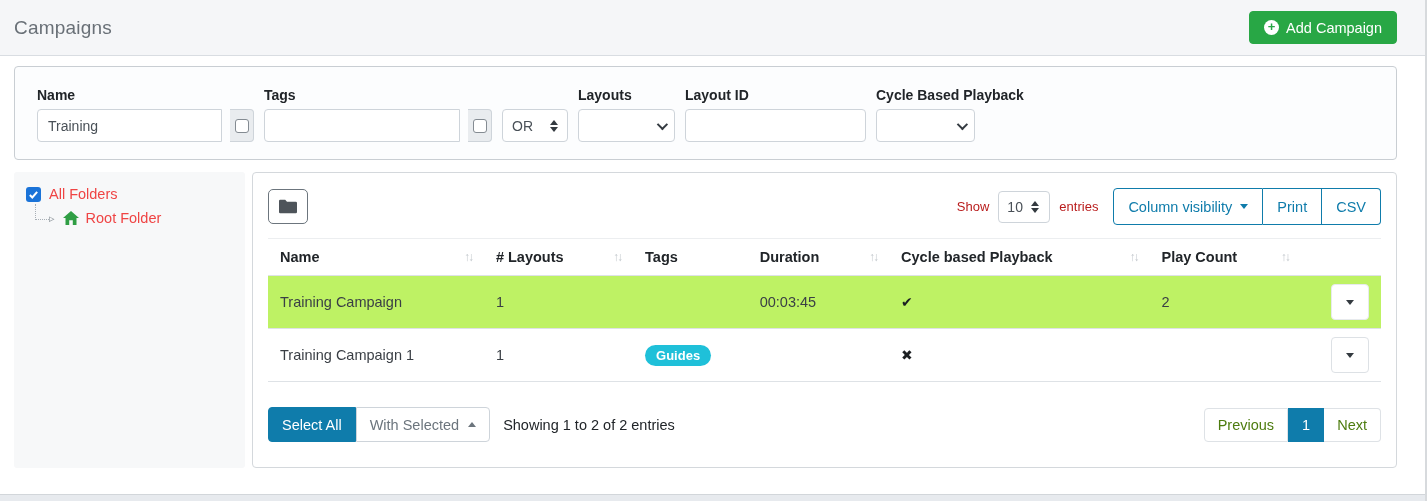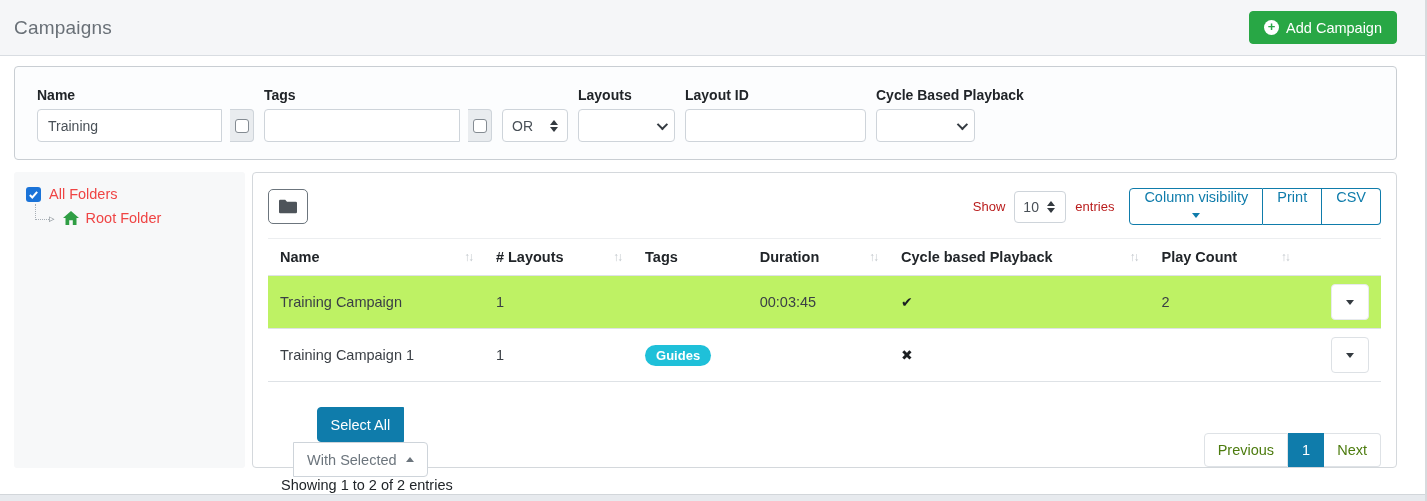--- a/index.html
+++ b/index.html
@@ -91,21 +91,21 @@
   }
   .toolbar-right { display: flex; align-items: center; gap: 9px; }
   .show-label, .entries-label { font-size: 13px; color: #b91c1c; }
   .len-select {
     height: 32px; min-width: 52px; border: 1px solid #ced4da; border-radius: 4px; background: #fff;
     display: flex; align-items: center; padding: 0 8px; font-size: 14px; color: #495057; cursor: pointer;
   }
   .dt-btn-group { display: flex; margin-left: 6px; }
   .dt-btn {
     background: #fff; border: 1px solid #0f7cab; color: #0f7cab; font-size: 14.5px; font-family: inherit;
-    height: 37px; padding: 0 14px; cursor: pointer; display: flex; align-items: center; gap: 8px; flex-direction: column;
+    height: 37px; padding: 0 14px; cursor: pointer; display: flex; align-items: center; gap: 8px;
   }
   .dt-btn + .dt-btn { border-left: none; }
   .dt-btn:first-child { border-radius: 4px 0 0 4px; }
   .dt-btn:last-child  { border-radius: 0 4px 4px 0; }
   .caret-down { width: 0; height: 0; border-left: 4px solid transparent; border-right: 4px solid transparent; border-top: 5px solid #0f7cab; display: inline-block; }
   .caret-down.dark { border-top-color: #343a40; }
   .caret-up { width: 0; height: 0; border-left: 4px solid transparent; border-right: 4px solid transparent; border-bottom: 5px solid #6c757d; display: inline-block; }
 
   
   table.dt { width: 100%; border-collapse: collapse; }
@@ -126,21 +126,21 @@
     border-radius: 11px; padding: 3px 11px;
   }
   .row-menu-btn {
     width: 38px; height: 36px; background: #fff; border: 1px solid #e7eaed; border-radius: 4px;
     display: flex; align-items: center; justify-content: center; cursor: pointer; float: right;
   }
   tr.row-even .row-menu-btn { border-color: #dde1e5; }
 
   
   .card-footer { display: flex; align-items: center; justify-content: space-between; margin-top: 25px; }
-  .footer-left { display: flex; align-items: center; flex-direction: column; }
+  .footer-left { display: flex; align-items: center; }
   .btn-select-all {
     background: #0f7cab; border: 1px solid #0f7cab; color: #fff; font-size: 14.5px; font-family: inherit;
     height: 35px; padding: 0 13px; border-radius: 4px 0 0 4px; cursor: pointer;
   }
   .btn-with-selected {
     background: #fff; border: 1px solid #ced4da; color: #6c757d; font-size: 14.5px; font-family: inherit;
     height: 35px; padding: 0 13px; border-radius: 0 4px 4px 0; cursor: pointer;
     display: flex; align-items: center; gap: 9px;
   }
   .showing-text { font-size: 14.5px; color: #212529; margin-left: 13px; }

